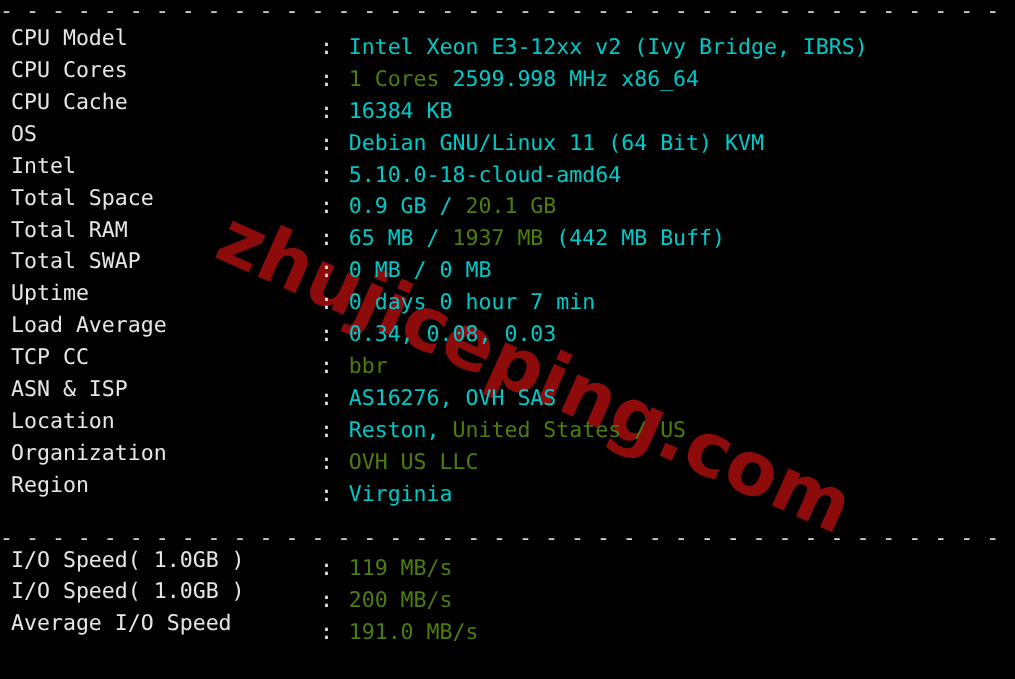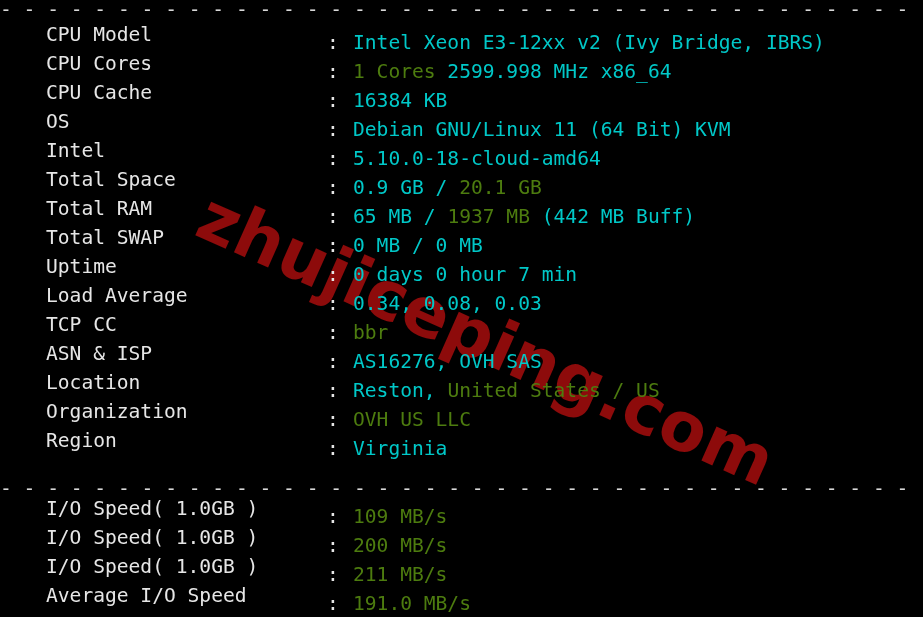--- a/index.html
+++ b/index.html
@@ -62,21 +62,20 @@
   .rule.mid    { height: 28px; line-height: 46px; }
 
   .pad-left { display: inline-block; width: 10px; }
 
   .label {
     color: #e6e6e6;
     display: inline-block;
     width: 281px;
     overflow: hidden;
     white-space: pre;
-    margin-left: 36px;
   }
   .colon {
     color: #e6e6e6;
     display: inline-block;
     width: 26px;
   }
   .val   { color: #00c8c8; }
   .cy    { color: #00c8c8; text-align: center; }
   .ye    { color: #4d7c0f; }
 
@@ -110,22 +109,21 @@
         <div class="row"><span class="pad-left"></span><span class="label">Location</span><span class="colon">:</span><span class="val cy">Reston, </span><span class="val ye">United States / US</span></div>
         <div class="row"><span class="pad-left"></span><span class="label">Organization</span><span class="colon">:</span><span class="val ye">OVH US LLC</span></div>
         <div class="row"><span class="pad-left"></span><span class="label">Region</span><span class="colon">:</span><span class="val cy">Virginia</span></div>
       </div>
 
     <div class="spacer-s"></div>
 
     <div class="rule mid">- - - - - - - - - - - - - - - - - - - - - - - - - - - - - - - - - - - - - - - - - - - - - - - - - - - - - - - - - - - - - - - - - - - - - -</div>
 
     <div id="io-test-block">
-        <div class="row"><span class="pad-left"></span><span class="label">I/O Speed( 1.0GB )</span><span class="colon">:</span><span class="val ye">109 MB/s</span></div>
+        <div class="row"><span class="pad-left"></span><span class="label">I/O Speed( 1.0GB )</span><span class="colon">:</span><span class="val ye">119 MB/s</span></div>
         <div class="row"><span class="pad-left"></span><span class="label">I/O Speed( 1.0GB )</span><span class="colon">:</span><span class="val ye">200 MB/s</span></div>
-        <div class="row"><span class="pad-left"></span><span class="label">I/O Speed( 1.0GB )</span><span class="colon">:</span><span class="val ye">211 MB/s</span></div>
         <div class="row"><span class="pad-left"></span><span class="label">Average I/O Speed</span><span class="colon">:</span><span class="val ye">191.0 MB/s</span></div>
       </div>
 
     <div class="spacer-m"></div>
 
   </div>
 </div>
 
 </body></html>

